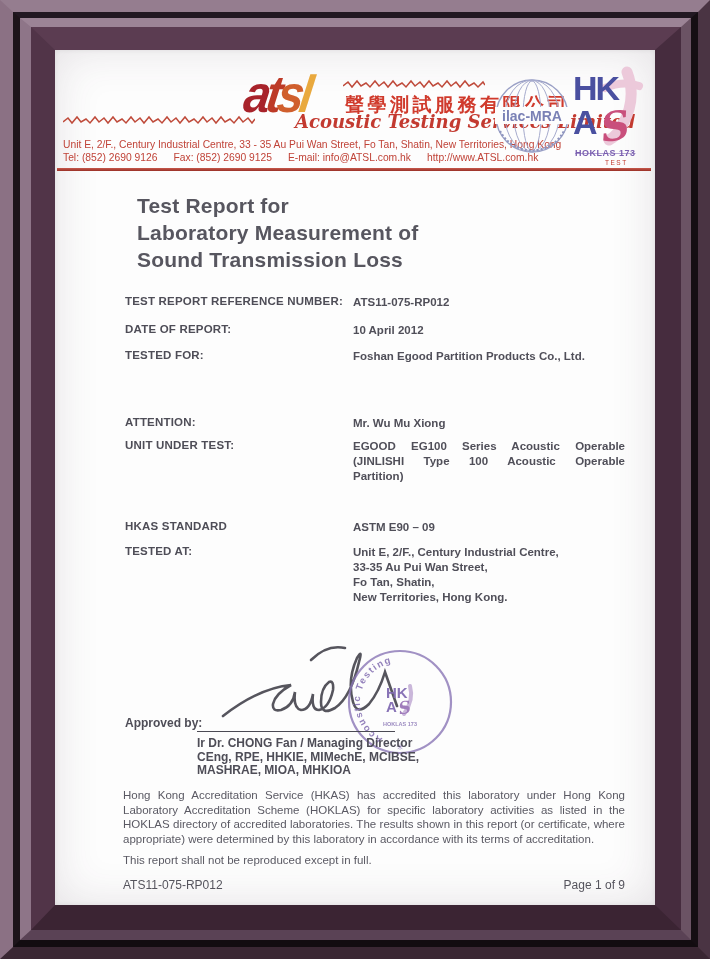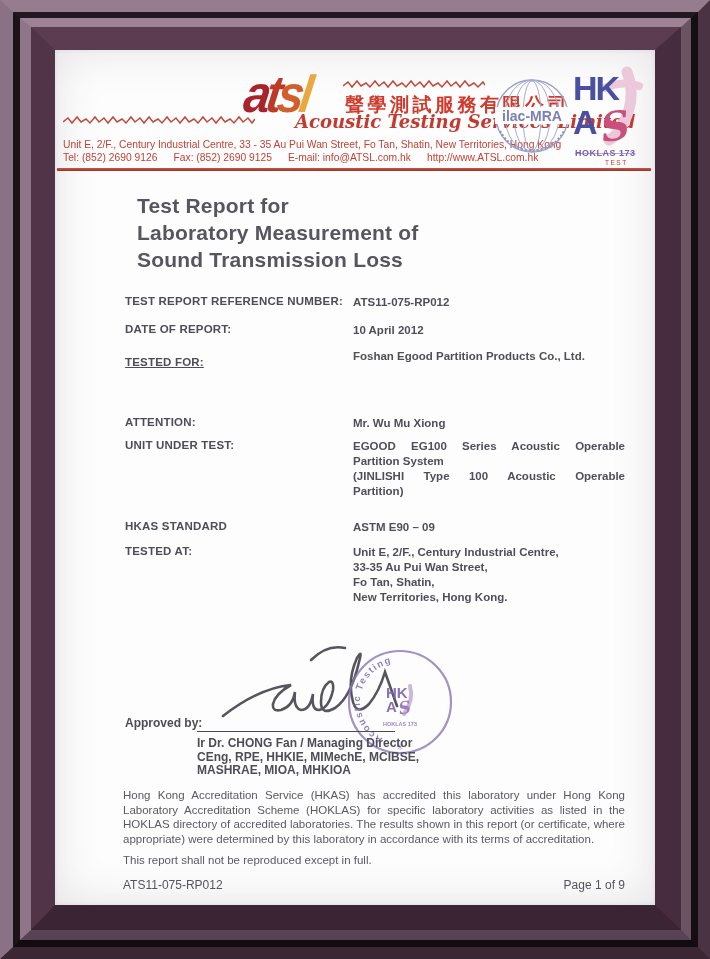--- a/index.html
+++ b/index.html
@@ -108,31 +108,30 @@
         <div>Laboratory Measurement of</div>
         <div>Sound Transmission Loss</div>
       </div>
 
       <div class="abs lbl" style="left:70px;top:245px;">TEST REPORT REFERENCE NUMBER:</div>
       <div class="abs val valcol" style="top:245px;">ATS11-075-RP012</div>
 
       <div class="abs lbl" style="left:70px;top:273px;">DATE OF REPORT:</div>
       <div class="abs val valcol" style="top:273px;">10 April 2012</div>
 
-      <div class="abs lbl" style="left:70px;top:306px;text-decoration:underline;">TESTED FOR:</div>
+      <div class="abs lbl" style="left:70px;top:299px;">TESTED FOR:</div>
       <div class="abs val valcol" style="top:299px;">Foshan Egood Partition Products Co., Ltd.</div>
 
 
       <div class="abs lbl" style="left:70px;top:366px;">ATTENTION:</div>
       <div class="abs val valcol" style="top:366px;">Mr. Wu Mu Xiong</div>
 
       <div class="abs lbl" style="left:70px;top:389px;">UNIT UNDER TEST:</div>
       <div class="abs val valcol" style="top:389px;">
         <div class="stretch">EGOOD EG100 Series Acoustic Operable</div>
-        <div>Partition System</div>
         <div class="stretch">(JINLISHI Type 100 Acoustic Operable</div>
         <div>Partition)</div>
       </div>
 
       <div class="abs lbl" style="left:70px;top:470px;">HKAS STANDARD</div>
       <div class="abs val valcol" style="top:470px;">ASTM E90 – 09</div>
 
       <div class="abs lbl" style="left:70px;top:495px;">TESTED AT:</div>
       <div class="abs val valcol" style="top:495px;">
         <div>Unit E, 2/F., Century Industrial Centre,</div>

